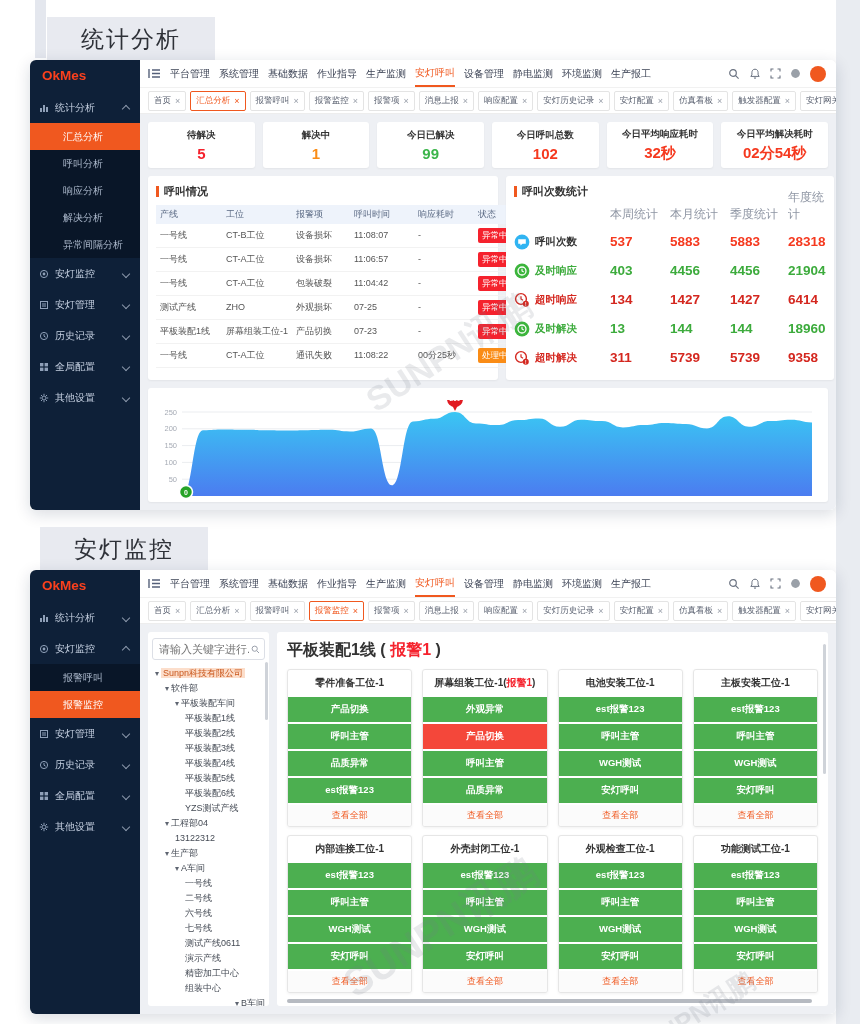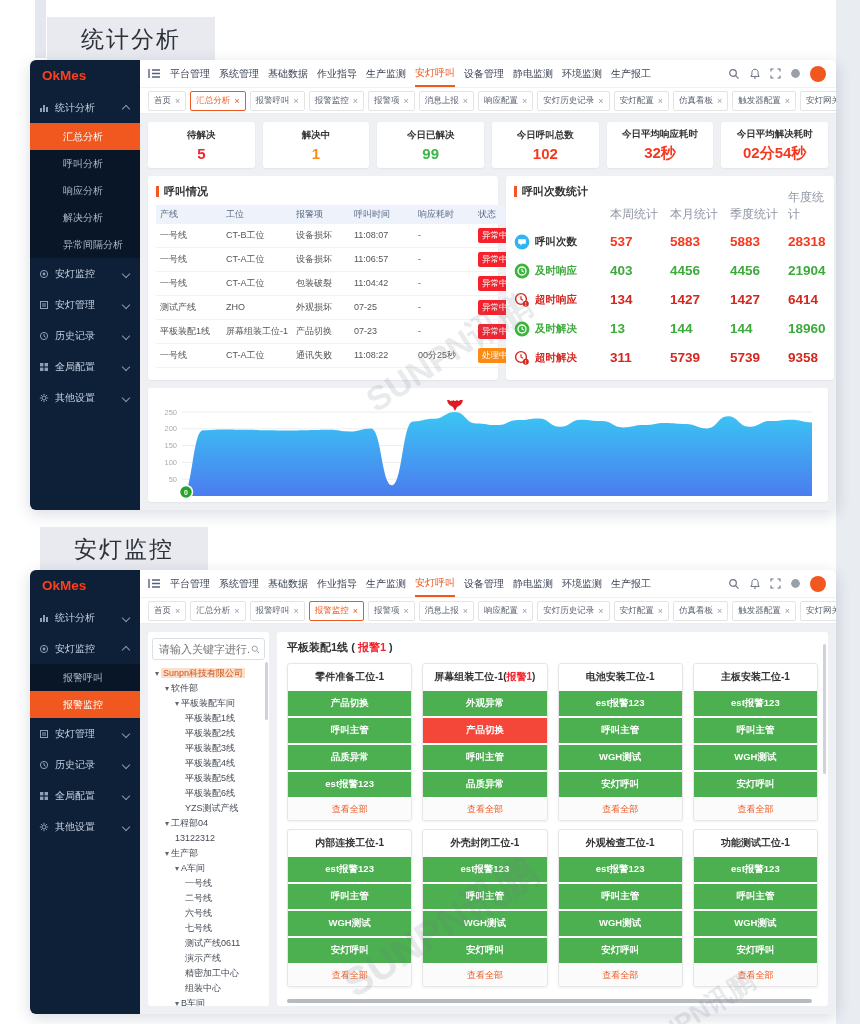--- a/index.html
+++ b/index.html
@@ -69,21 +69,21 @@
   .tree{width:113px;background:#fff;border-radius:3px;padding:6px 4px;flex-shrink:0;position:relative;overflow:hidden;}
   .tsearch{display:flex;align-items:center;border:1px solid #dcdfe6;border-radius:3px;height:20px;
            padding:0 4px;margin-bottom:6px;background:#fff;}
   .tsearch input{border:0;outline:0;width:100%;font-size:11px;color:#666;background:transparent;
                  font-family:"Liberation Sans","DejaVu Sans",sans-serif;}
   .tnode{height:15px;line-height:15px;font-size:9px;color:#454b55;white-space:nowrap;overflow:hidden;}
   .tnode .caret{color:#5f6672;font-size:8px;margin-right:2px;}
   .tnode .hl{background:#fcdecb;color:#c9571c;padding:0 2px;}
   .vscroll{position:absolute;width:3px;background:#cfd3d9;border-radius:2px;}
   .cards-main{flex:1;background:#fff;border-radius:3px;padding:8px 10px 10px;position:relative;overflow:hidden;}
-  .cm-title{font-size:11px;font-weight:bold;color:#333;}
+  .cm-title{font-size:16px;font-weight:bold;color:#333;}
   .cgrid{display:grid;grid-template-columns:repeat(4,1fr);gap:10px;margin-top:8px;}
   .card{border:1px solid #e6e6e6;border-radius:3px;overflow:hidden;background:#fff;box-shadow:0 1px 3px rgba(0,0,0,.06);}
   .card-h{height:25px;display:flex;align-items:center;justify-content:center;font-size:10px;
           font-weight:bold;color:#333;padding:0 2px;text-align:center;white-space:nowrap;overflow:hidden;}
   .cbtn{height:25px;border-top:2px solid #fff;display:flex;align-items:center;justify-content:center;
         background:#4caf50;color:#fff;font-size:9.5px;font-weight:bold;}
   .cbtn.alarm{background:#f4473a;}
   .card-f{height:21px;border-top:2px solid #fff;display:flex;align-items:center;justify-content:center;
           font-size:9px;color:#f0581f;background:#fbfbfb;}
   .hscroll{position:absolute;left:10px;right:16px;bottom:3px;height:4px;background:#b6bac1;border-radius:2px;}
@@ -679,21 +679,21 @@
           <div class="tnode" style="padding-left: 13px;"><span class="caret">▾</span><span>生产部</span></div>
           <div class="tnode" style="padding-left: 23px;"><span class="caret">▾</span><span>A车间</span></div>
           <div class="tnode" style="padding-left: 33px;"><span>一号线</span></div>
           <div class="tnode" style="padding-left: 33px;"><span>二号线</span></div>
           <div class="tnode" style="padding-left: 33px;"><span>六号线</span></div>
           <div class="tnode" style="padding-left: 33px;"><span>七号线</span></div>
           <div class="tnode" style="padding-left: 33px;"><span>测试产线0611</span></div>
           <div class="tnode" style="padding-left: 33px;"><span>演示产线</span></div>
           <div class="tnode" style="padding-left: 33px;"><span>精密加工中心</span></div>
           <div class="tnode" style="padding-left: 33px;"><span>组装中心</span></div>
-          <div class="tnode" style="padding-left: 23px;"><span class="caret">▾</span><span>B车间</span></div>
+          <div class="tnode" style="padding-left: 23px; text-align: right;"><span class="caret">▾</span><span>B车间</span></div>
           <div class="vscroll" style="right: 1px; top: 30px; height: 58px;"></div>
         </div>
         <div class="cards-main">
           <div class="cm-title"><span>平板装配1线 ( </span><span class="red">报警1</span><span> )</span></div>
           <div class="cgrid">
             <div class="card">
               <div class="card-h">
                 <span>零件准备工位-1</span>
               </div>
               <div class="cbtn">产品切换</div>

